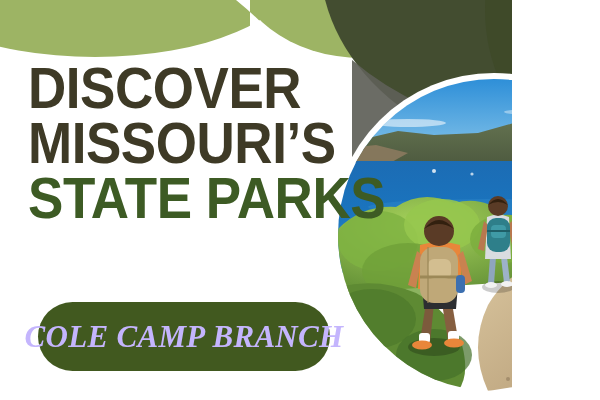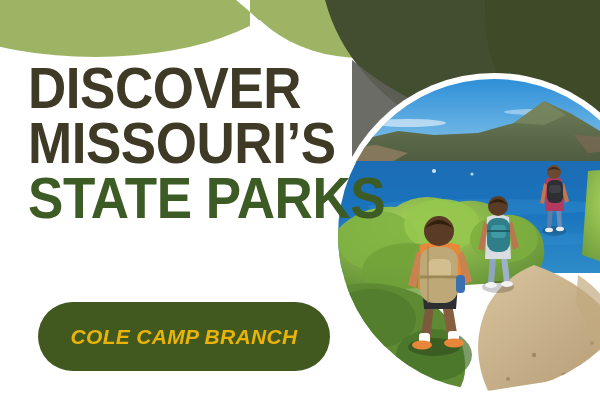--- a/index.html
+++ b/index.html
@@ -7,21 +7,21 @@
     margin: 0;
     padding: 0;
     background: #ffffff;
   }
   body {
     font-family: "Liberation Sans", sans-serif;
   }
 
   .poster {
     position: relative;
-    width: 600px;
+    width: 512px;
     height: 400px;
     overflow: hidden;
     background: #ffffff;
   }
 
   
   .shape-layer {
     position: absolute;
     inset: 0;
     width: 600px;
@@ -77,25 +77,25 @@
     width: 292px;
     height: 69px;
     background: #41591F;
     border-radius: 36px;
     display: flex;
     align-items: center;
     justify-content: center;
     z-index: 7;
   }
   .badge-label {
-    color: #eab308;
-    font-family: Liberation Sans, sans-serif;
+    color: #c4b5fd;
+    font-family: Liberation Serif, serif;
     font-weight: bold;
     font-style: italic;
-    font-size: 21px;
+    font-size: 31px;
     letter-spacing: 0.3px;
     white-space: nowrap;
     transform: scaleX(1.0);
   }
 
   
   .photo-ring {
     position: absolute;
     left: 332px;
     top: 73px;

